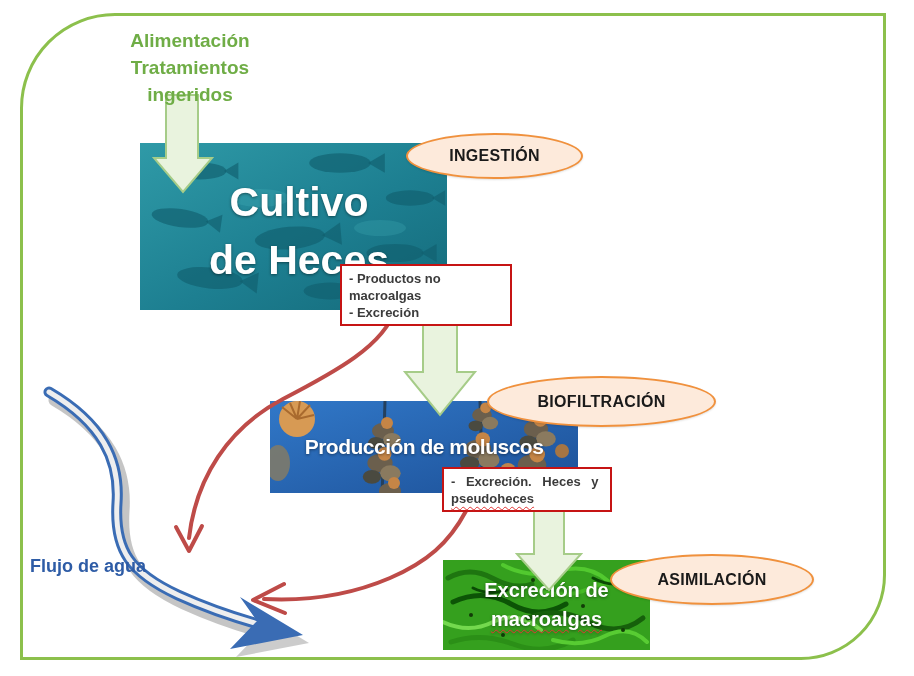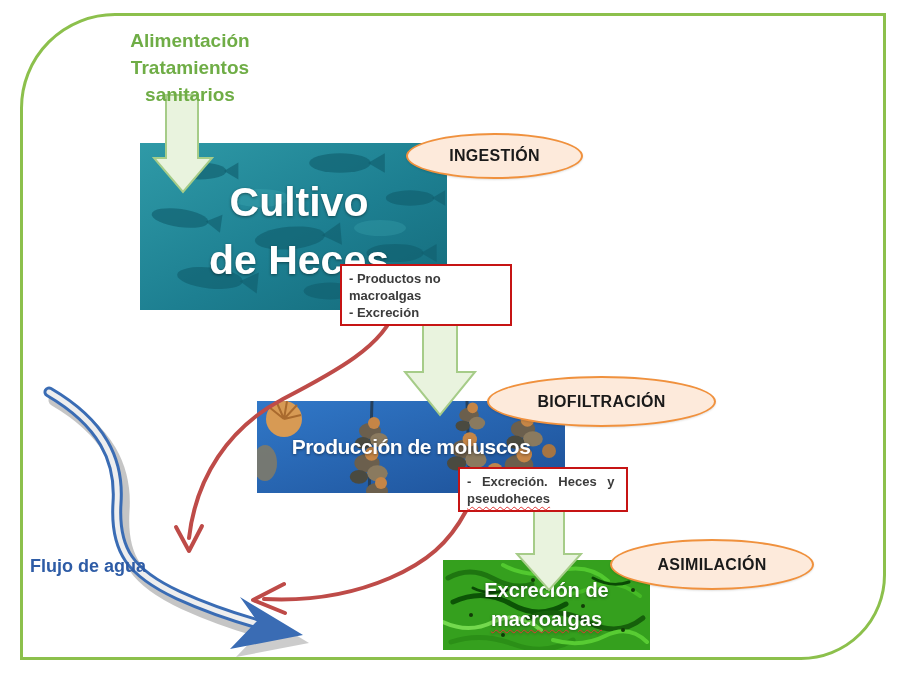--- a/index.html
+++ b/index.html
@@ -20,21 +20,21 @@
 
   
   #top-annotation{
     position:absolute;left:95px;top:27px;width:190px;z-index:4;
     text-align:center;font-weight:bold;font-size:19px;line-height:27px;
     color:var(--annotation-green);
   }
 
   
   #fish-box{left:140px;top:143px;width:318px;height:167px;}
-  #mollusc-box{left:257px;top:401px;width:308px;height:92px;}
+  #mollusc-box{left:270px;top:401px;width:308px;height:92px;}
   #algae-box{left:443px;top:560px;width:207px;height:90px;}
   .img-box svg{position:absolute;left:0;top:0;}
   .photo-title{
     position:absolute;left:0;top:0;width:100%;height:100%;
     display:flex;flex-direction:column;align-items:center;justify-content:center;
     color:#ffffff;font-weight:bold;text-shadow:0 1px 3px rgba(0,0,0,.45);
     z-index:2;
   }
   #fish-title{font-size:41px;line-height:58px;padding-top:4px;}
   #mollusc-title{font-size:21px;letter-spacing:-0.5px;}
@@ -48,31 +48,31 @@
   
   .oval{
     position:absolute;z-index:4;border-radius:50%;
     background:var(--oval-fill);border:2.5px solid var(--oval-stroke);
     display:flex;align-items:center;justify-content:center;
     font-weight:bold;font-size:16px;color:#1a1a1a;letter-spacing:.3px;
     box-shadow:0 1px 2px rgba(0,0,0,.12);
   }
   #oval-ingestion{left:406px;top:133px;width:173px;height:42px;}
   #oval-biofiltration{left:487px;top:376px;width:225px;height:47px;}
-  #oval-assimilation{left:610px;top:539px;width:200px;height:47px;}
+  #oval-assimilation{left:610px;top:554px;width:200px;height:47px;}
 
   
   .callout{
     position:absolute;z-index:4;background:#ffffff;
     border:2.5px solid var(--callout-stroke);
     font-weight:bold;font-size:13px;line-height:17px;color:var(--callout-text);
     padding:4px 6px 3px 7px;
   }
   #callout-fish{left:340px;top:264px;width:155px;}
-  #callout-mollusc{left:458px;top:467px;width:153px;}
+  #callout-mollusc{left:442px;top:467px;width:153px;}
   #callout-mollusc .justified{word-spacing:7px;}
 
   
   #water-label{
     position:absolute;left:30px;top:556px;z-index:4;
     font-size:18px;font-weight:bold;color:var(--water-label-blue);
   }
 
   
   .block-arrow{fill:var(--block-arrow-fill);stroke:var(--block-arrow-stroke);stroke-width:2;}
@@ -87,21 +87,21 @@
 </head>
 <body>
 
 <div id="canvas">
 
   <div id="diagram-border"></div>
 
   <div id="top-annotation">
     <div>Alimentación</div>
     <div>Tratamientos</div>
-    <div>sanitarios</div>
+    <div>ingeridos</div>
   </div>
 
   <div class="img-box" id="fish-box">
     <svg width="307" height="167" viewBox="0 0 307 167">
       <defs>
         <linearGradient id="tealGrad" x1="0" y1="0" x2="1" y2="1">
           <stop offset="0" stop-color="#2f9aa7"></stop>
             <stop offset="0.55" stop-color="#1d7f91"></stop>
             <stop offset="1" stop-color="#146a7a"></stop>
         </linearGradient>

